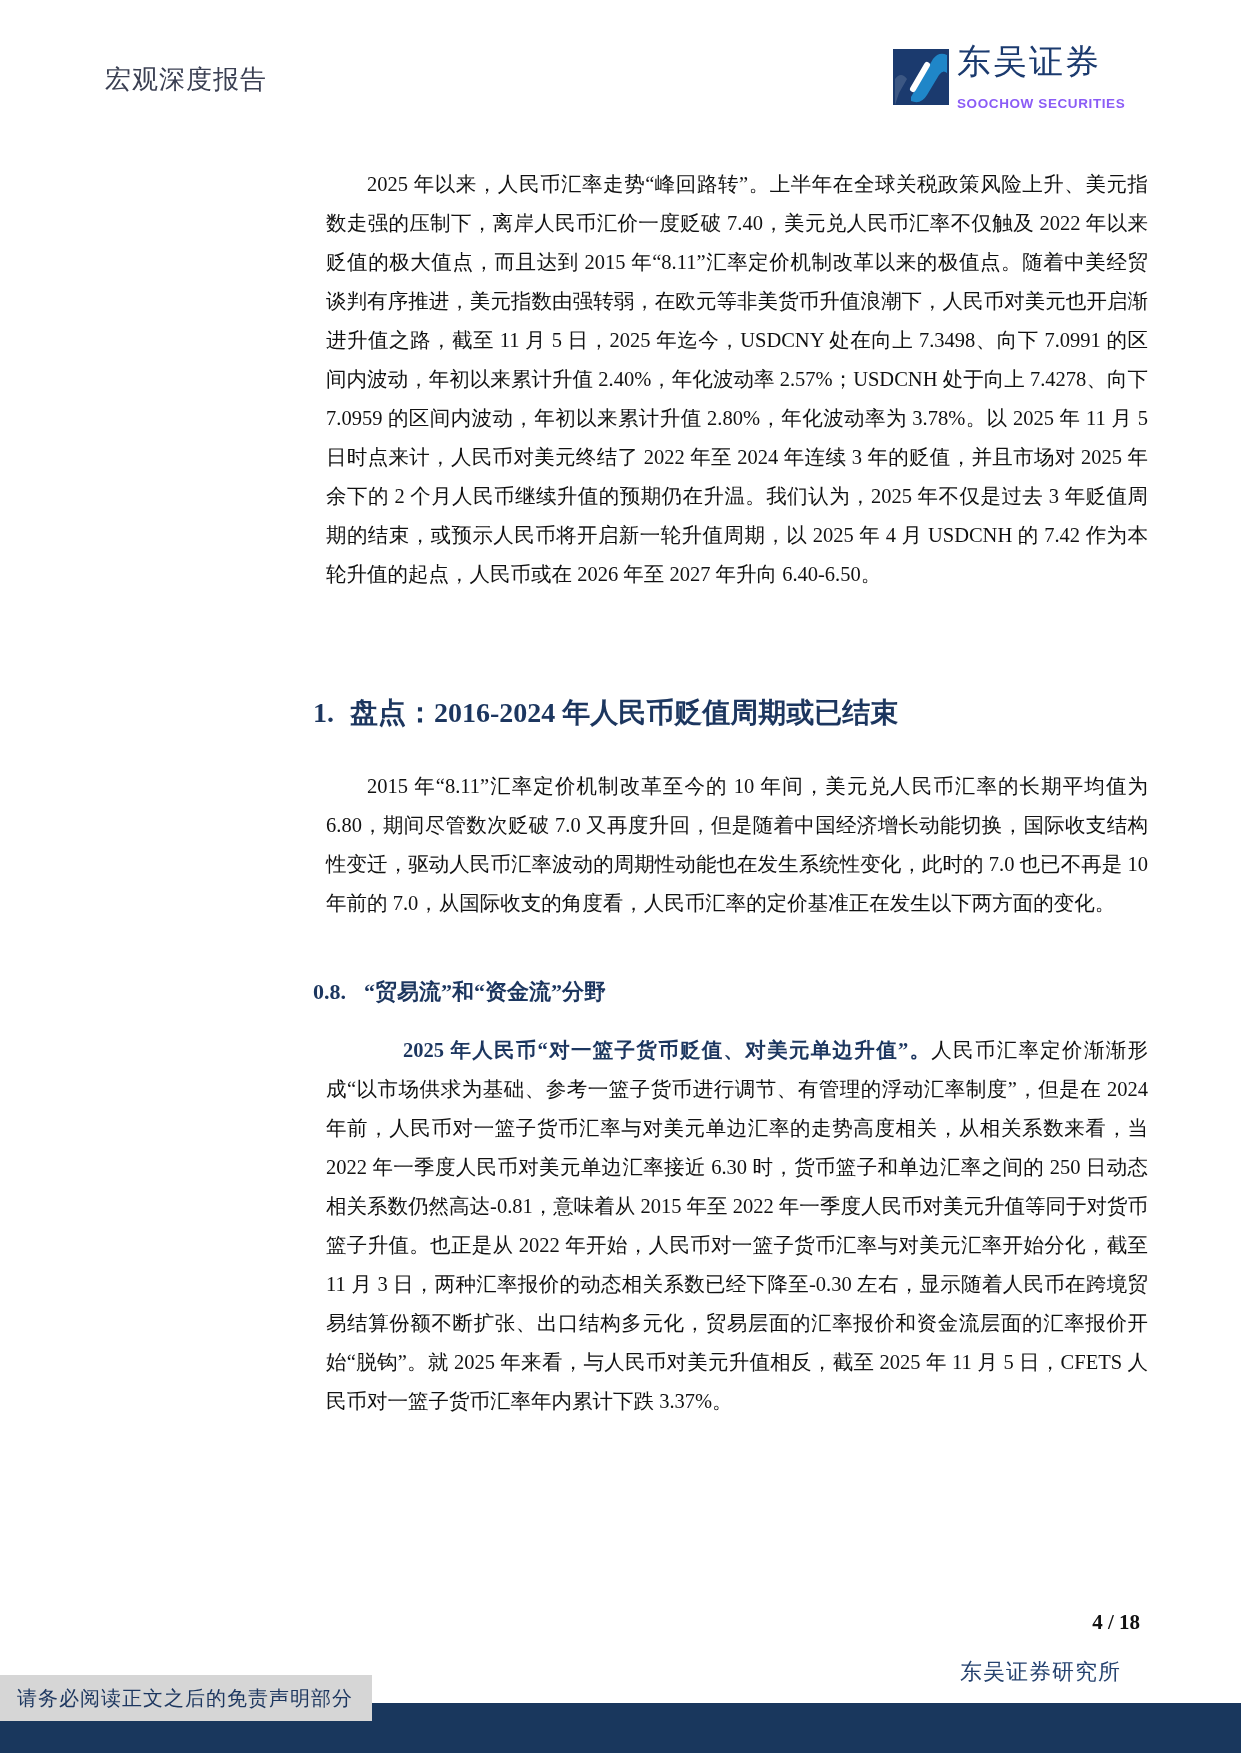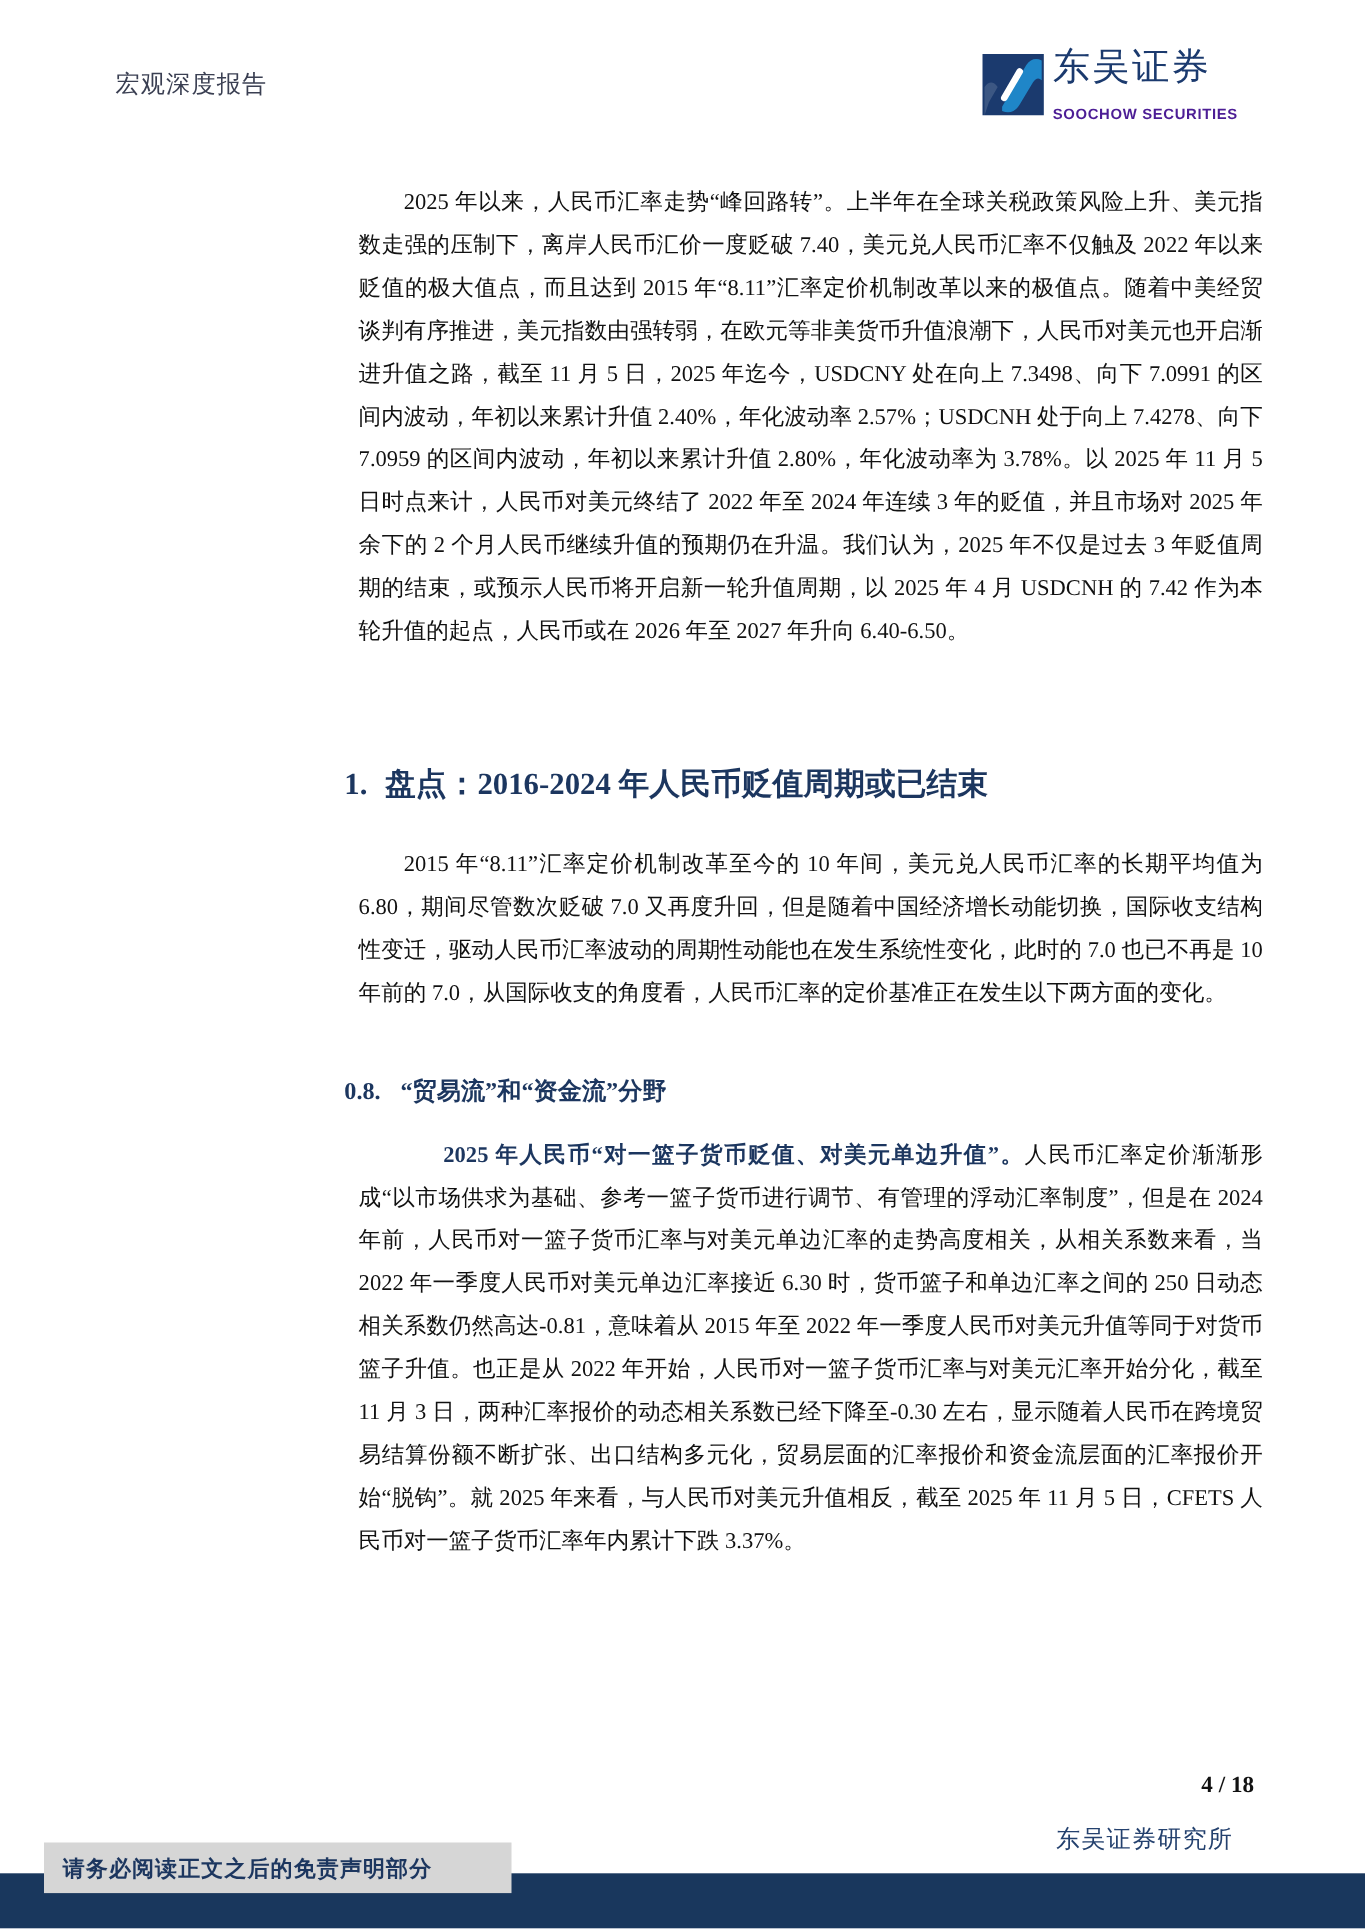--- a/index.html
+++ b/index.html
@@ -12,21 +12,21 @@
       height: 1754px;
       position: relative;
       overflow: hidden;
       font-family: "Liberation Serif", "DejaVu Serif", serif;
       color: #111111;
     }
     .header-label {
       position: absolute;
       left: 105px;
       top: 62px;
-      font-size: 22px;
+      font-size: 26px;
       color: #3a3f52;
       letter-spacing: 1px;
     }
     .logo {
       position: absolute;
       left: 893px;
       top: 48px;
       width: 260px;
       height: 58px;
       display: flex;
@@ -49,21 +49,21 @@
       font-size: 34px;
       line-height: 38px;
       color: #1b3a6e;
       letter-spacing: 2px;
     }
     .logo-en {
       font-family: "Liberation Sans", "DejaVu Sans", sans-serif;
       font-weight: bold;
       font-size: 13.5px;
       line-height: 16px;
-      color: #4c1d95;
+      color: #8b5cf6;
       letter-spacing: 0.6px;
     }
     .content {
       position: absolute;
       left: 326px;
       width: 822px;
     }
     p.body {
       margin: 0;
       font-size: 20.5px;
@@ -122,33 +122,32 @@
       left: 0;
       top: 1703px;
       width: 1241px;
       height: 50px;
       background: #19375d;
     }
     .footer-disclaimer {
       position: absolute;
       left: 0;
       top: 1675px;
-      width: 425px;
+      width: 372px;
       height: 46px;
       background: #d6d6d6;
       display: flex;
       align-items: center;
       padding-left: 17px;
       box-sizing: border-box;
       font-size: 20px;
-      font-weight: bold;
+      font-weight: normal;
       color: #1c365f;
       letter-spacing: 1px;
       white-space: nowrap;
-      margin-left: 40px;
     }
   </style>
 </head>
 <body>
 
 <div class="header-label">宏观深度报告</div>
 
 <div class="logo">
   <svg class="logo-mark" viewBox="0 0 56 56">
     <rect x="0" y="0" width="56" height="56" fill="#1b3a6e"></rect>

